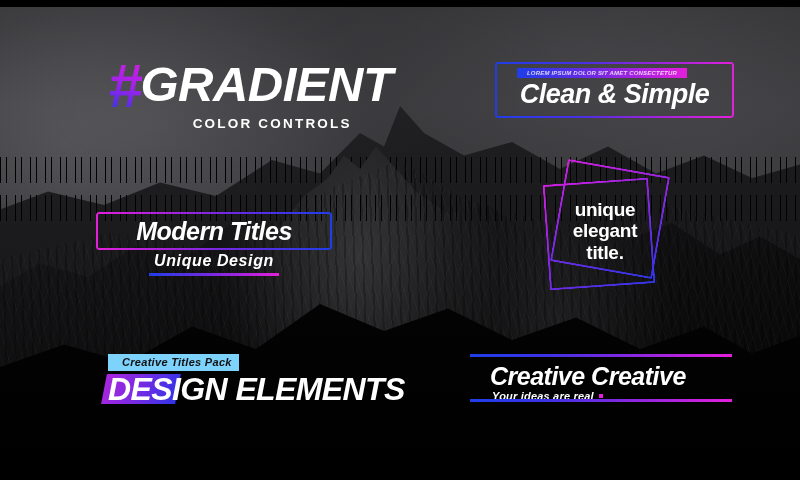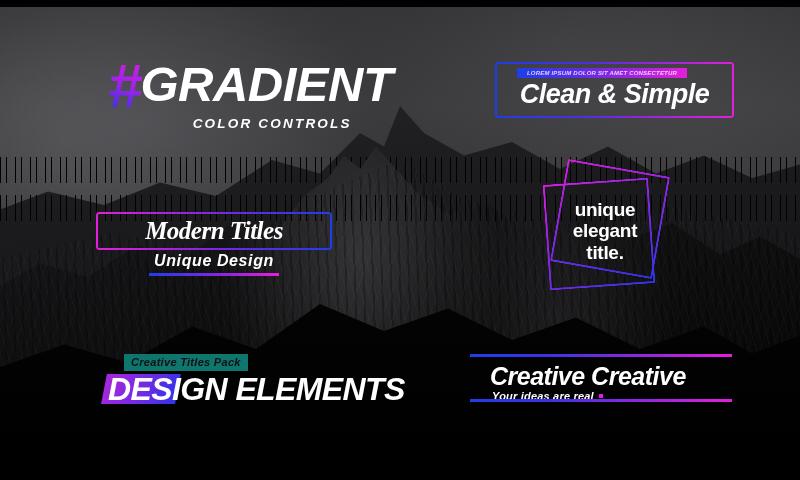--- a/index.html
+++ b/index.html
@@ -94,21 +94,21 @@
   #gradient-block { left:108px; top:57px; }
   #gradient-block .row { display:flex; align-items:center; gap:2px; }
   .hash-icon{
     font-size:62px; font-weight:bold; line-height:.82; font-style:italic;
     background:linear-gradient(200deg,#d11fe0 0%, #a322e8 45%, #2f35e8 100%);
     -webkit-background-clip:text; background-clip:text; color:transparent;
     margin-right:-4px; margin-top:4px;
   }
   #gradient-title{ font-size:49px; line-height:1; }
   #gradient-sub{
-    font-size:13.5px; font-style:italic; font-weight:bold; color:#fff;
+    font-size:13.5px; font-weight:bold; color:#fff;
     letter-spacing:2.2px; text-align:center; margin-top:4px; padding-left:44px;
   }
 
   
   #clean-block{ left:495px; top:62px; width:239px; height:56px;padding-left:15px; }
   .grad-frame{
     position:absolute; inset:0; border-radius:3px; padding:2px;
     background:linear-gradient(96deg,#1f3ee8 0%, #4b2fe4 38%, #9a24dd 66%, #e41fdb 100%);
     -webkit-mask:linear-gradient(#000 0 0) content-box, linear-gradient(#000 0 0);
     -webkit-mask-composite:xor; mask-composite:exclude;
@@ -116,21 +116,21 @@
   #clean-tagline{
     position:absolute; left:22px; top:6px; width:170px; height:10px;
     background:linear-gradient(90deg,#1f3ee8 0%, #5c2ce5 35%, #a423dd 70%, #e41fdb 100%);
     font-size:6px; font-weight:bold; font-style:italic; color:rgba(255,255,255,.78);
     letter-spacing:.2px; line-height:10px; text-align:center; overflow:hidden;
     text-transform:uppercase; white-space:nowrap;
   }
   #clean-title{ position:absolute; left:0; top:17px; width:100%; text-align:center; font-size:27px; }
 
   
-  #modern-block{ left:96px; top:212px; width:236px; height:38px;font-family:Liberation Serif, serif; }
+  #modern-block{ left:96px; top:212px; width:236px; height:38px; }
   .grad-frame.rev{
     background:linear-gradient(90deg,#e41fdb 0%, #a423dd 32%, #5c2ce5 66%, #1f3ee8 100%);
   }
   #modern-title{ position:absolute; left:0; top:5px; width:100%; text-align:center; font-size:25px; }
   #modern-sub-wrap{ position:absolute; left:96px; top:252px; width:236px; text-align:center; }
   #modern-sub{ font-size:16px; font-style:italic; font-weight:bold; color:#fff; letter-spacing:.6px; }
   #modern-sub-line{
     margin:3px auto 0; width:130px; height:2.5px;
     background:linear-gradient(90deg,#1f3ee8 0%, #7c28e1 50%, #e41fdb 100%);
   }
@@ -147,23 +147,23 @@
   #sq-front{ left:6px; top:18px; width:106px; height:106px; transform:rotate(-4deg); }
   #square-text{
     position:absolute; left:10px; top:36px; width:110px;
     font-size:19px; font-weight:bold; color:#fff; line-height:1.12;
     text-align:center; letter-spacing:-.3px;
   }
 
   
   #design-block{ left:108px; top:352px; }
   #design-badge{
-    display:inline-block; background:#0f766e; color:#111;
+    display:inline-block; background:#7dd3fc; color:#111;
     font-size:11px; font-style:italic; font-weight:bold;
-    letter-spacing:.3px; padding:2px 7px 3px 7px;margin-left:16px;
+    letter-spacing:.3px; padding:2px 7px 3px 14px;
   }
   #design-main-wrap{ position:relative; margin-top:3px; height:30px; width:220px; }
   #design-grad{
     position:absolute; left:-4px; top:0; width:74px; height:30px;
     background:linear-gradient(100deg,#a926dd 0%, #7a2ae3 45%, #3034e8 100%);
     transform:skewX(-11deg);
   }
   #design-main{
     position:absolute; left:0; top:0; font-size:32px; line-height:30px;
     letter-spacing:-.6px;

